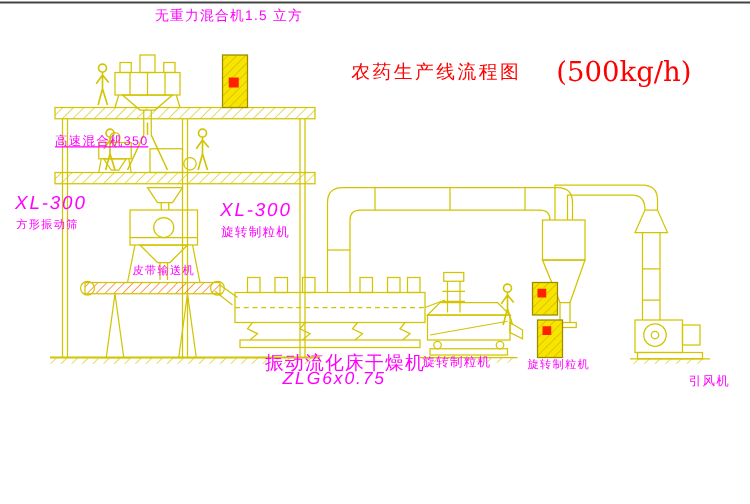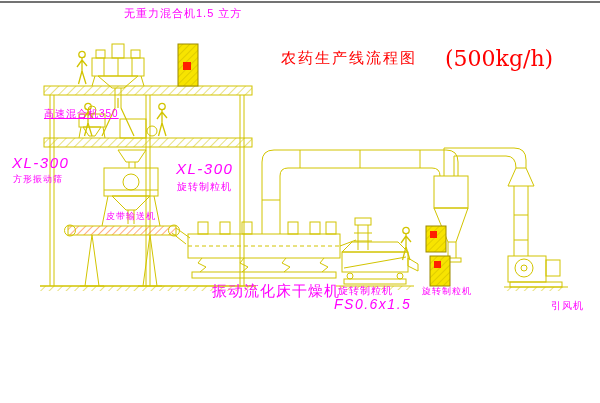--- a/index.html
+++ b/index.html
@@ -219,21 +219,21 @@
 
   <div class="lbl model" style="left:12px;top:155px;font-size:15px;">XL-300</div>
   <div class="lbl" style="left:13px;top:175px;font-size:9px;">方形振动筛</div>
 
   <div class="lbl model" style="left:176px;top:161px;font-size:15px;">XL-300</div>
   <div class="lbl" style="left:177px;top:182px;font-size:10px;">旋转制粒机</div>
 
   <div class="lbl" style="left:106px;top:212px;font-size:9px;">皮带输送机</div>
 
   <div class="lbl" style="left:212px;top:283px;font-size:15px;">振动流化床干燥机</div>
+  <div class="lbl model" style="left:226px;top:295px;font-size:14px;">ZLG6x0.75</div>
 
   <div class="lbl" style="left:338px;top:286px;font-size:10px;">旋转制粒机</div>
-  <div class="lbl model" style="left:334px;top:297px;font-size:14px;">FS0.6x1.5</div>
 
   <div class="lbl" style="left:422px;top:287px;font-size:9px;">旋转制粒机</div>
 
   <div class="lbl" style="left:551px;top:301px;font-size:10px;">引风机</div>
 
 </div>
 
 </body></html>

